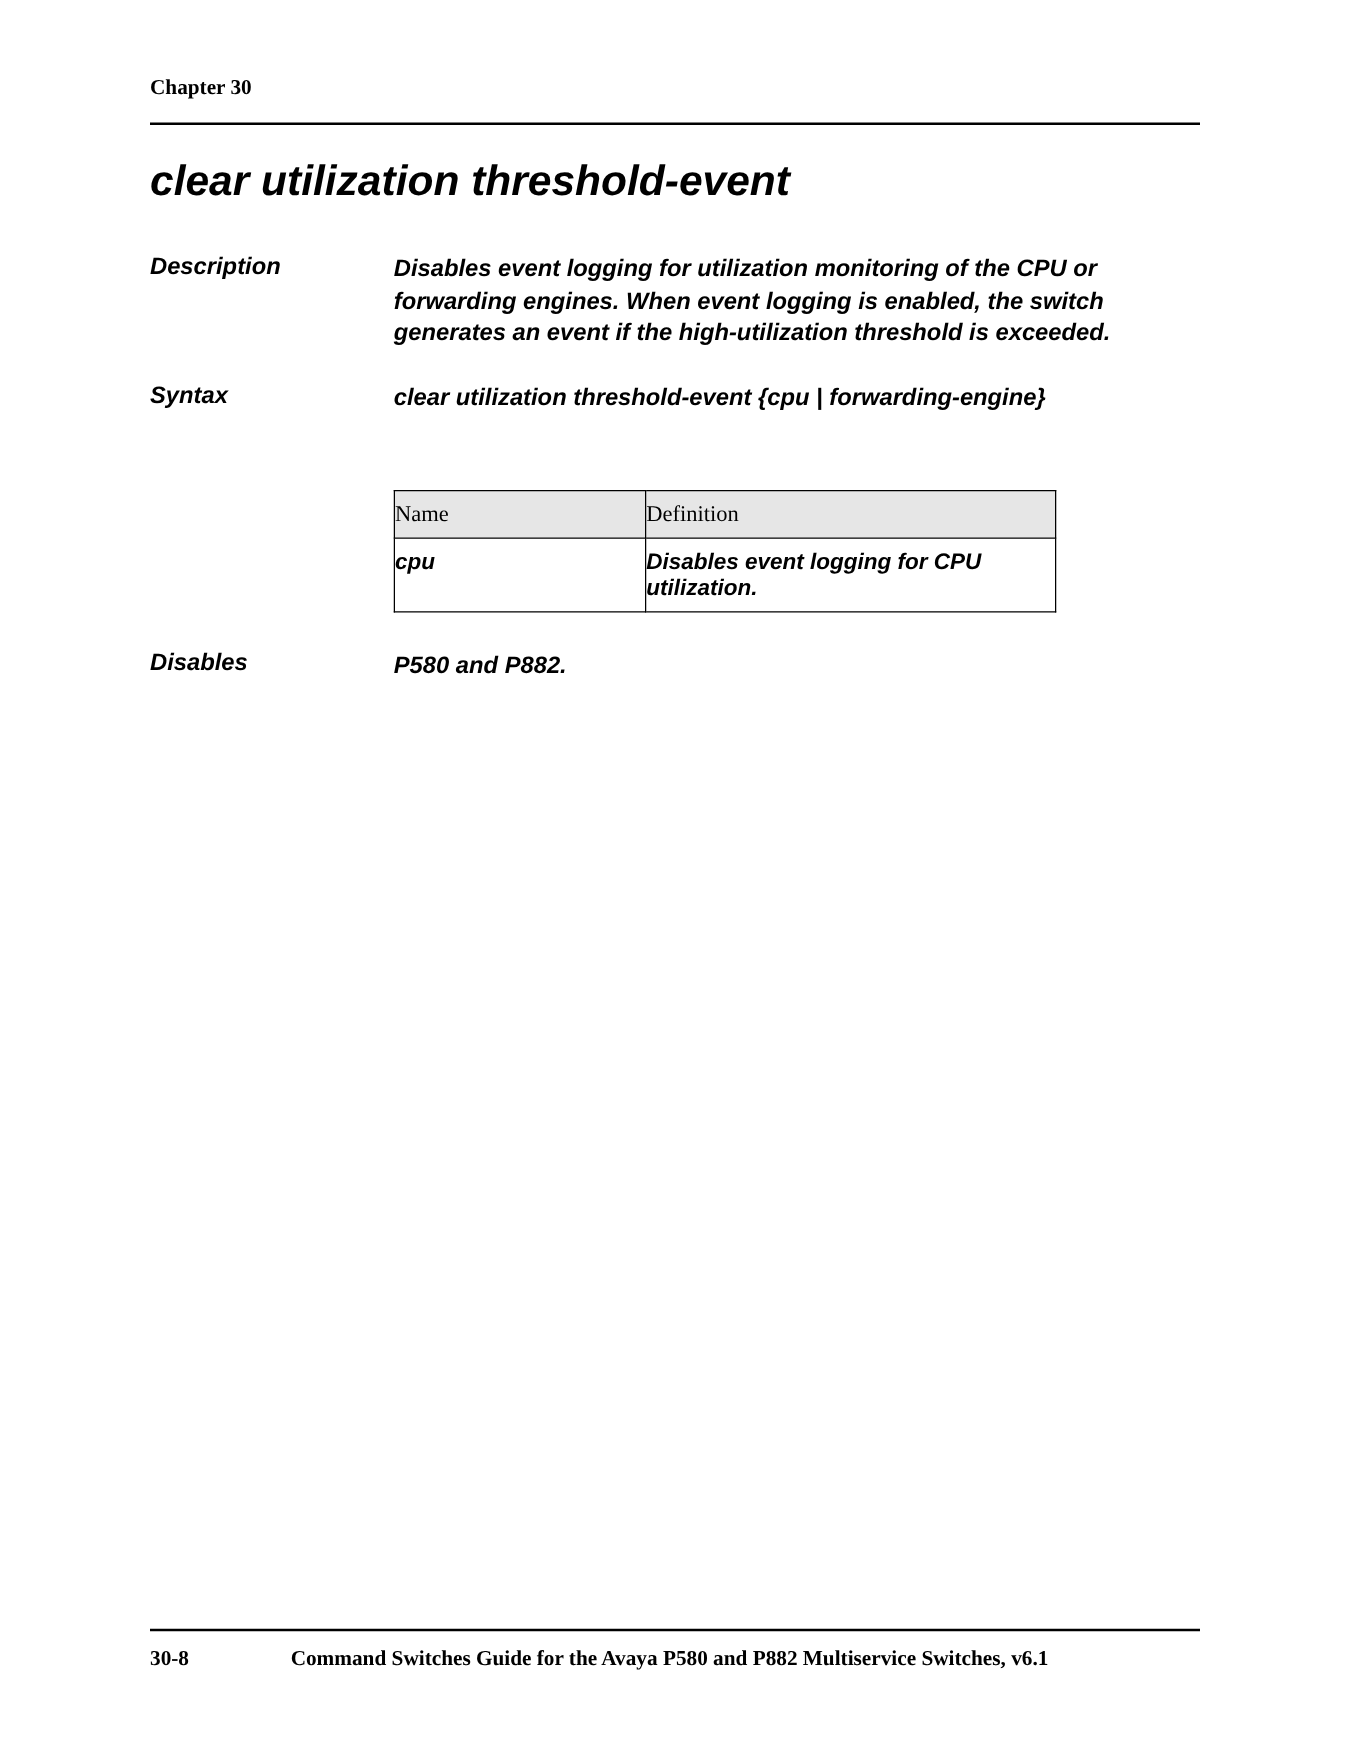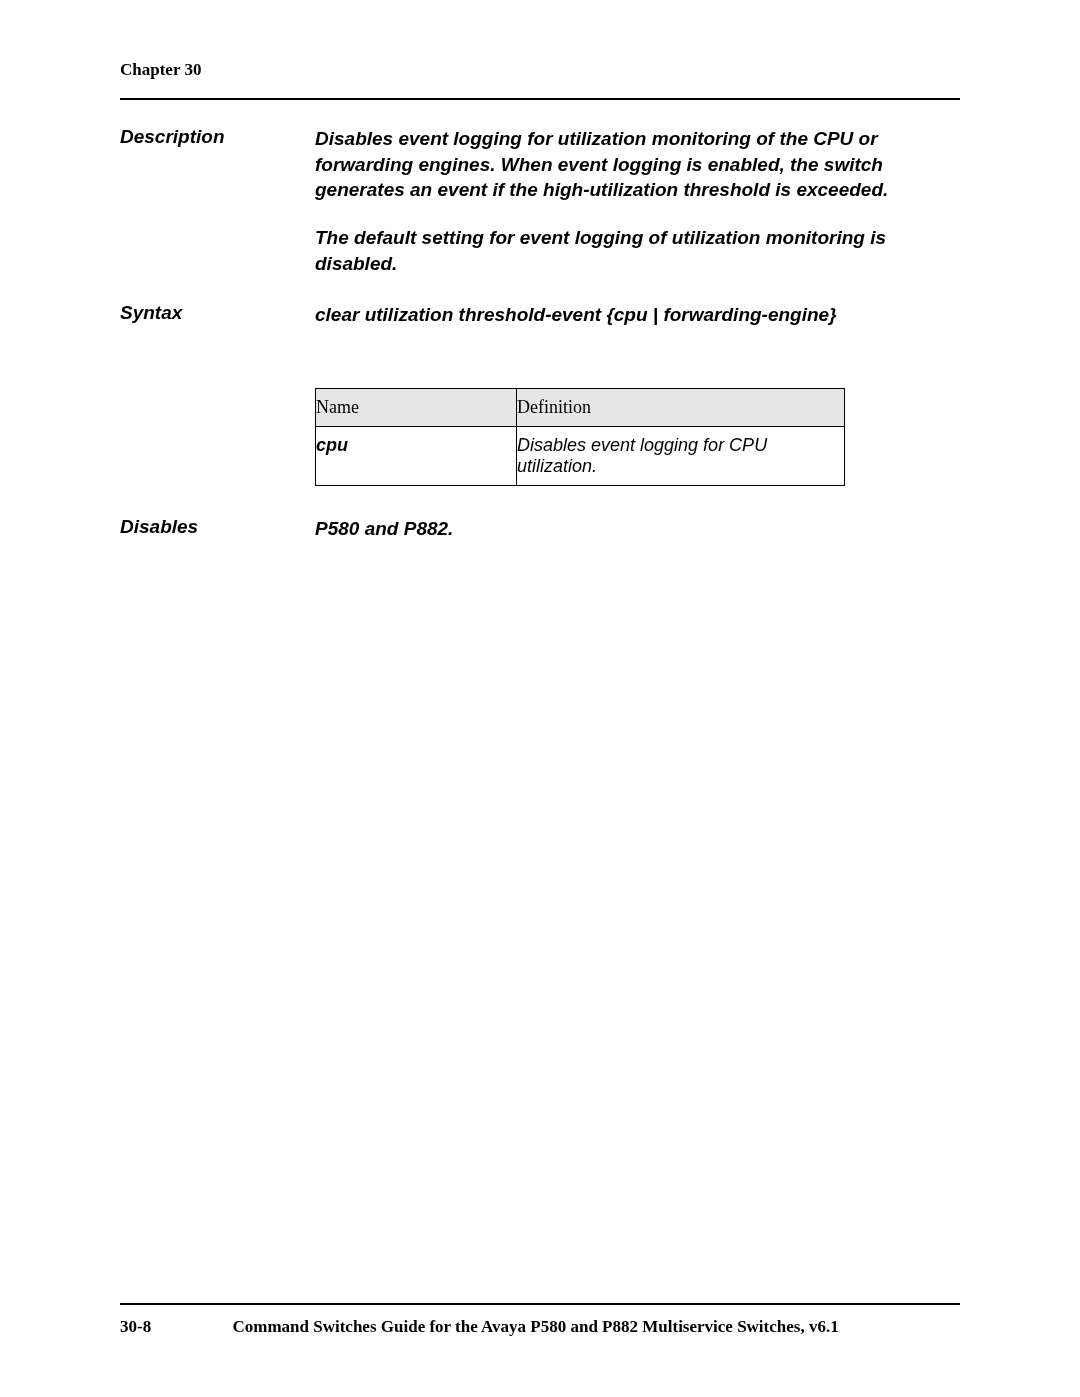--- a/index.html
+++ b/index.html
@@ -87,21 +87,21 @@
     font-family: "Times New Roman", Times, serif;
   }
   table.keyword-table td.kw-name {
     font-family: Arial, Helvetica, sans-serif;
     font-weight: bold;
     font-style: italic;
     width: 200px;
   }
   table.keyword-table td.kw-def {
     font-family: Arial, Helvetica, sans-serif;
-    font-weight: normal;
+    font-weight: bold;
     font-style: italic;
   }
   .kw-def .indent {
     padding-left: 18px;
     display: block;
   }
   .footer-rule {
     border: none;
     border-top: 2px solid #000;
     margin: 0;
@@ -129,27 +129,27 @@
   }
 </style>
 </head>
 <body>
 
 <div class="page">
 
   <div class="chapter-header">Chapter 30</div>
   <hr class="top-rule">
 
+  <h1 class="command-title">clear utilization threshold-event</h1>
 
 
   <div class="info-row">
     <div class="info-label">Description</div>
     <div class="info-value">
       <p>Disables event logging for utilization monitoring of the CPU or forwarding engines. When event logging is enabled, the switch generates an event if the high-utilization threshold is exceeded.</p>
-      <p>The default setting for event logging of utilization monitoring is disabled.</p>
     </div>
   </div>
 
   <div class="info-row">
     <div class="info-label">Syntax</div>
     <div class="info-value">clear utilization threshold-event {cpu | forwarding-engine}</div>
   </div>
 
   <div class="table-block">
     <table class="keyword-table">

